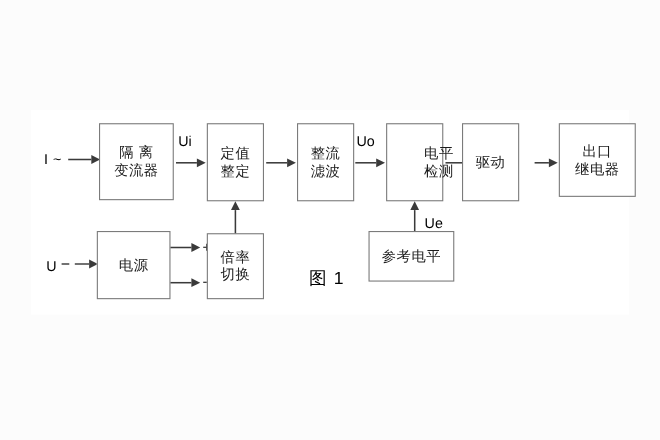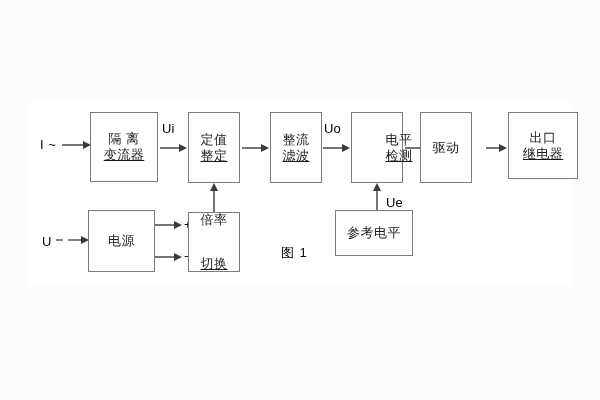--- a/index.html
+++ b/index.html
@@ -46,42 +46,41 @@
     font-size: 13px;
     line-height: 1.05;
   }
   .block .ln {
     display: block;
     white-space: nowrap;
     letter-spacing: 0.5px;
   }
   .block .ln + .ln {
     margin-top: 2px;
-    text-decoration: underline;
   }
   .block.single .ln {
     margin-top: 0;
   }
 
   
   .label {
     position: absolute;
     color: #000000;
     font-size: 13px;
     white-space: nowrap;
     line-height: 1;
   }
   .label.sig {
     font-size: 13px;
   }
   .label.rail {
     font-size: 13px;
   }
   .label.caption {
-    font-size: 13px;
+    font-size: 16px;
     letter-spacing: 1px;
   }
   .label.port {
     font-size: 13px;
     letter-spacing: 0.5px;
   }
 
   
   .conn {
     position: absolute;
@@ -187,21 +186,21 @@
   </svg>
 
   <div class="label rail" style="left:184px; top:218px;">+12V</div>
 
   <svg class="conn" style="left:155px; top:251px;" width="28" height="12">
     <line x1="0" y1="6" x2="19" y2="6"></line>
     <polygon points="19,2 27,6 19,10"></polygon>
   </svg>
   <div class="label rail" style="left:184px; top:250px;">−12V</div>
 
-  <div class="block" style="left:188px; top:212px; width:52px; height:60px;justify-content:space-between;">
+  <div class="block" style="left:188px; top:212px; width:52px; height:60px;">
     <span class="ln">倍率</span>
     <span class="ln">切换</span>
   </div>
 
   <svg class="conn" style="left:208px; top:183px;" width="12" height="30">
     <line x1="6" y1="29" x2="6" y2="8"></line>
     <polygon points="2,8 6,0 10,8"></polygon>
   </svg>
 
   <svg class="conn" style="left:371px; top:183px;" width="12" height="30">

